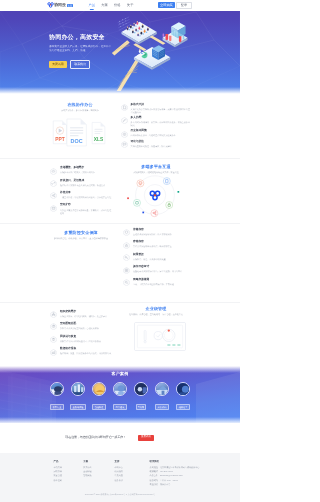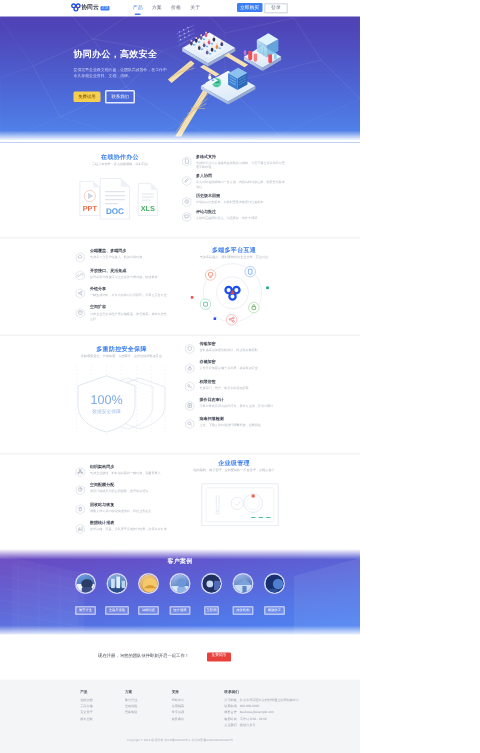--- a/index.html
+++ b/index.html
@@ -549,44 +549,20 @@
         </svg>
       </div>
     </div>
   </div>
 
   <div class="sec s3">
     <div class="sec-left">
       <div class="sec-head">
         <div class="sec-title">多重防控安全保障</div>
         <div class="sec-sub">多级权限管控、传输加密、日志审计，全方位保障数据安全</div>
-      </div>
-      <div class="shield-wrap">
-        <svg viewBox="0 0 62 46" width="62" height="46">
-          <g stroke="#eceff5" stroke-width=".4" stroke-dasharray="1 1.4">
-            <path d="M2 0 L2 46"></path>
-              <path d="M12 0 L12 46"></path>
-              <path d="M22 0 L22 46"></path>
-            <path d="M32 0 L32 46"></path>
-              <path d="M42 0 L42 46"></path>
-              <path d="M52 0 L52 46"></path>
-              <path d="M61 0 L61 46"></path>
-          </g>
-          <g fill="none" stroke="#dfe5ef" stroke-width=".55">
-            <path d="M28 8 L45 14 L45 26 C45 34.5 37.5 39.5 28 42 C18.5 39.5 11 34.5 11 26 L11 14 Z" transform="translate(16,0)"></path>
-          </g>
-          <g fill="none" stroke="#e4e9f2" stroke-width=".55">
-            <path d="M28 8 L45 14 L45 26 C45 34.5 37.5 39.5 28 42 C18.5 39.5 11 34.5 11 26 L11 14 Z" transform="translate(8,0)"></path>
-          </g>
-          <g fill="#ffffff" stroke="#dde3ee" stroke-width=".6">
-            <path d="M22 6.5 L41 13.2 L41 26.2 C41 35.6 32.6 41.2 22 44 C11.4 41.2 3 35.6 3 26.2 L3 13.2 Z"></path>
-          </g>
-          <text x="22" y="25" text-anchor="middle" font-family="Liberation Sans, sans-serif" font-size="8.4" fill="#7fa9e8">100%</text>
-          <text x="22" y="31.4" text-anchor="middle" font-family="Liberation Sans, sans-serif" font-size="3.2" fill="#9dbbe8">数据安全保障</text>
-        </svg>
       </div>
     </div>
     <div class="feat-list s3-list">
         <div class="feat">
           <span class="feat-ico"><svg viewBox="0 0 26 26" width="7" height="7">
               <path d="M13 1.8 L23.2 7.7 L23.2 19.3 L13 25.2 L2.8 19.3 L2.8 7.7 Z" fill="none" stroke="#d3d8e2" stroke-width="1.5"></path>
               <path d="M13 7.4 l4.2 1.8 v3.4 c0 2.6 -1.8 4.4 -4.2 5.2 c-2.4 -.8 -4.2 -2.6 -4.2 -5.2 v-3.4 Z" fill="none" stroke="#aeb5c2" stroke-width="1.6"></path>
             </svg></span>
           <span class="feat-txt">
             <span class="feat-title">传输加密</span>

